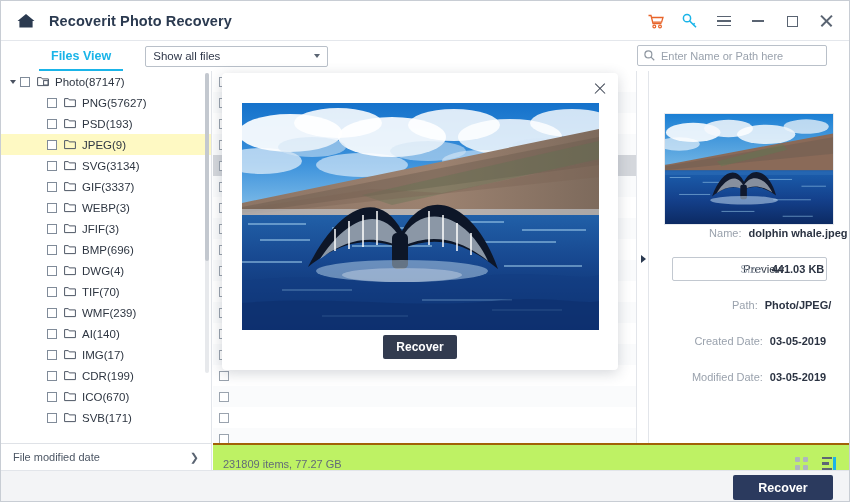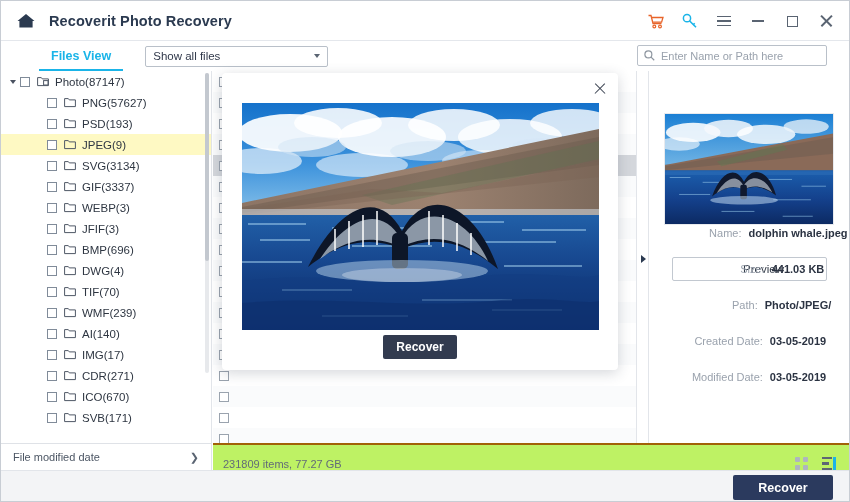--- a/index.html
+++ b/index.html
@@ -533,21 +533,21 @@
           </span>
           <span>IMG(17)</span>
         </div>
         <div class="tree-row child">
           <span class="cb"></span>
           <span class="ficon">
             <svg width="12" height="11" viewBox="0 0 12 11">
               <path d="M0.6 1.6 H4.3 L5.3 2.9 H11.4 V9.6 H0.6 Z" fill="none" stroke="#4f5866" stroke-width="1"></path>
             </svg>
           </span>
-          <span>CDR(271)</span>
+          <span>CDR(199)</span>
         </div>
         <div class="tree-row child">
           <span class="cb"></span>
           <span class="ficon">
             <svg width="12" height="11" viewBox="0 0 12 11">
               <path d="M0.6 1.6 H4.3 L5.3 2.9 H11.4 V9.6 H0.6 Z" fill="none" stroke="#4f5866" stroke-width="1"></path>
             </svg>
           </span>
           <span>ICO(670)</span>
         </div>

